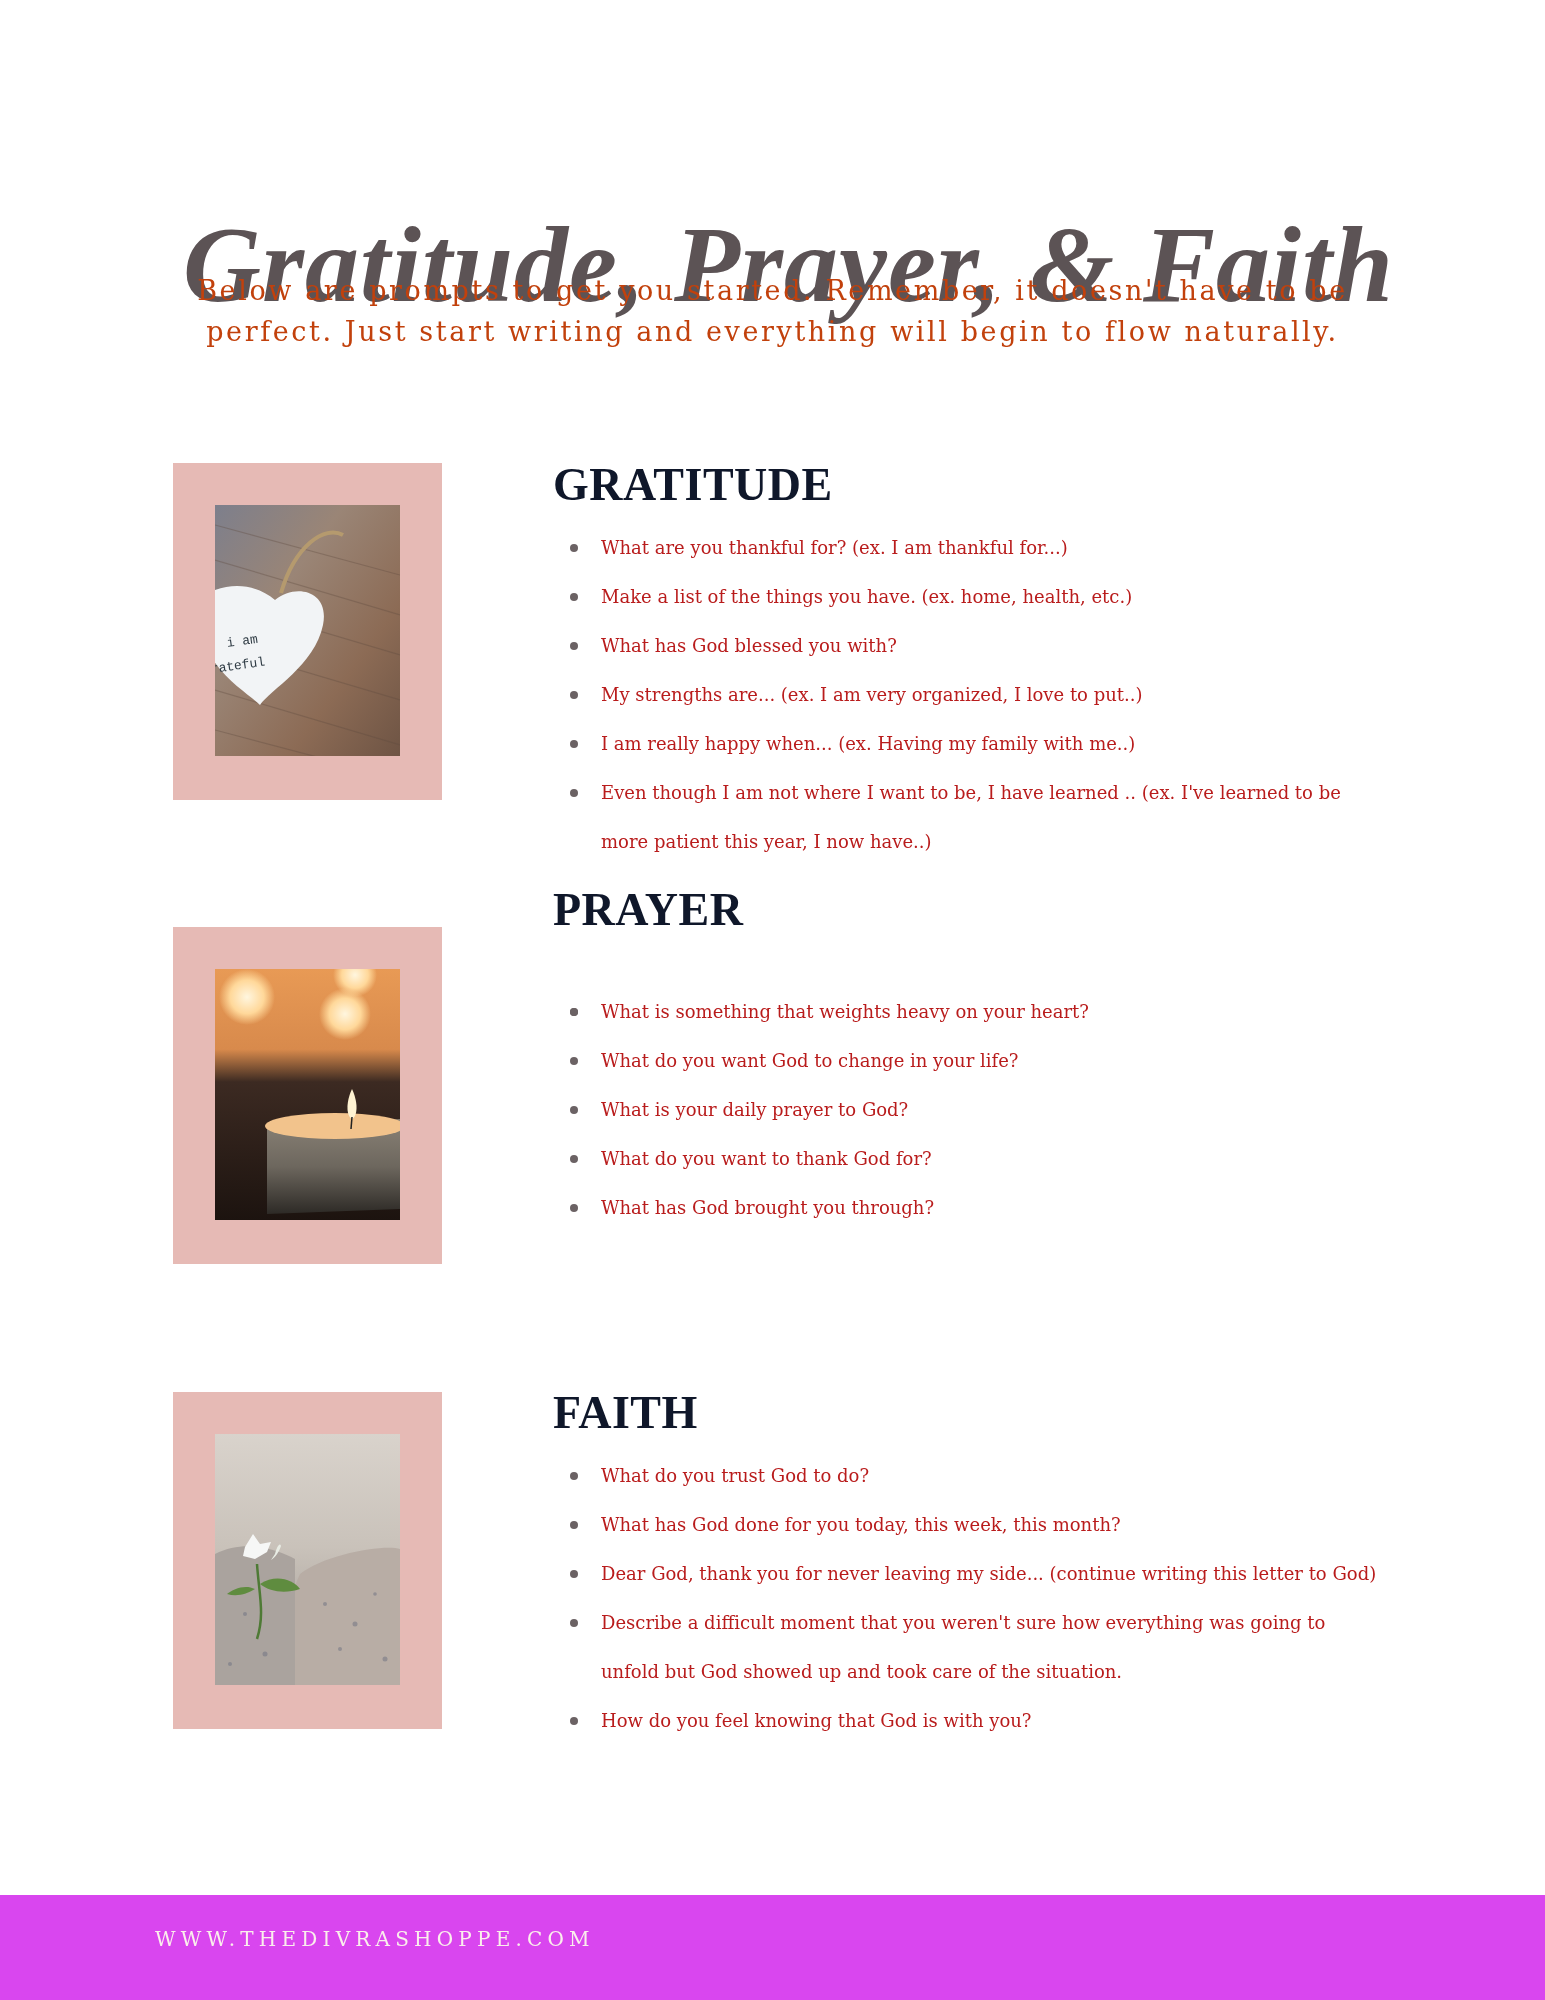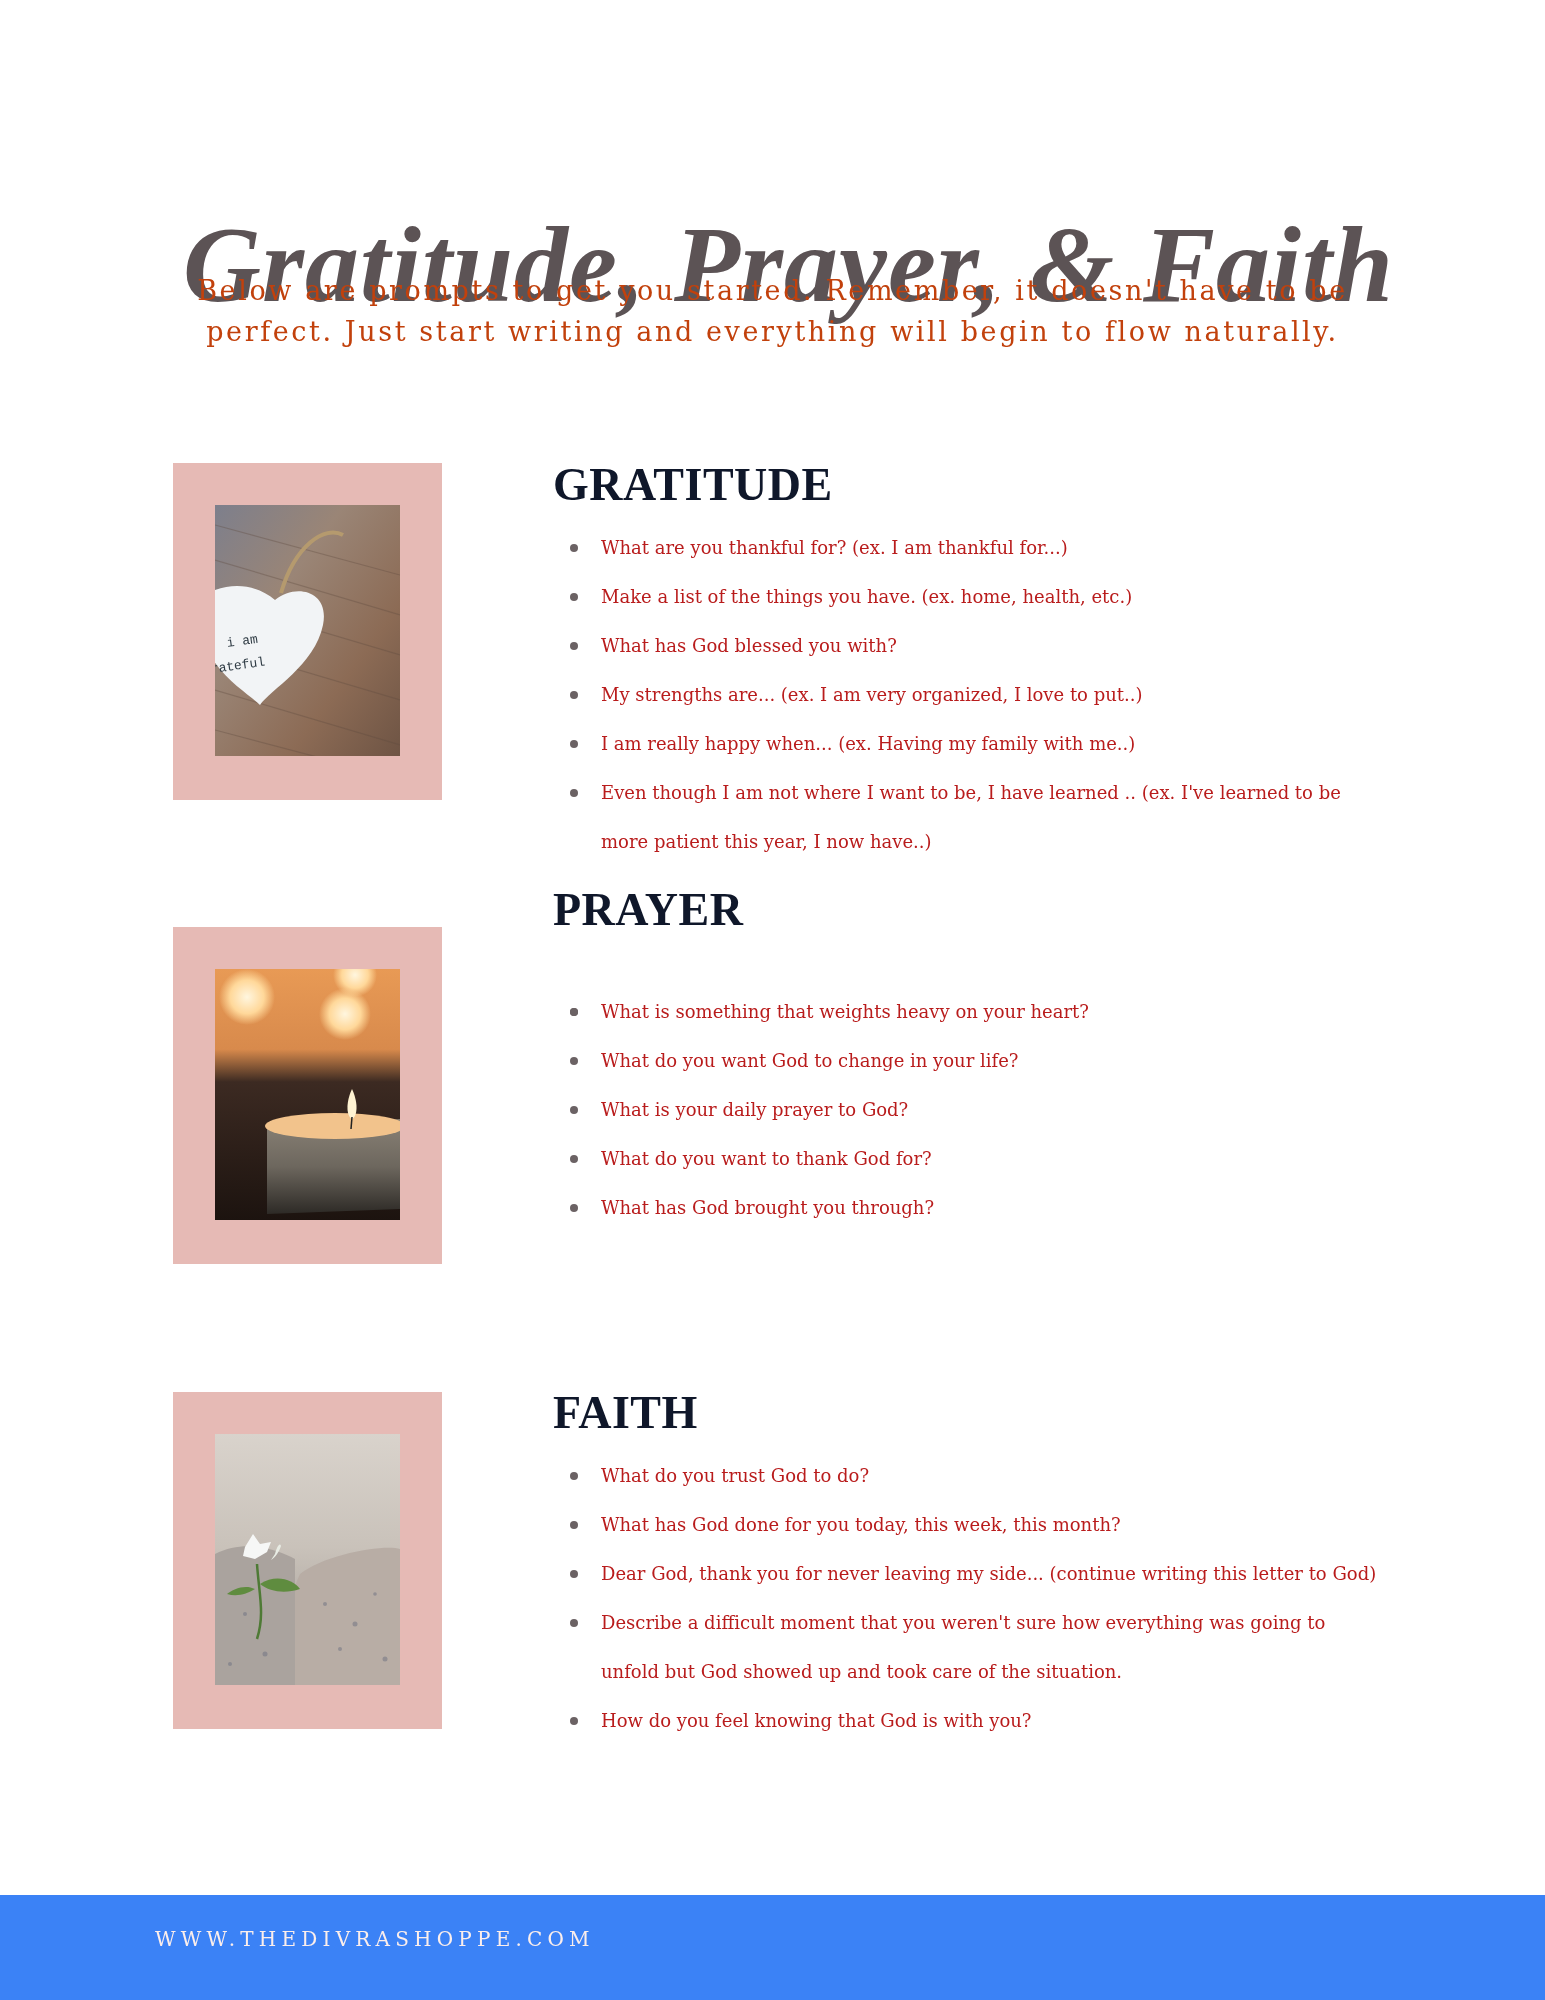--- a/index.html
+++ b/index.html
@@ -37,21 +37,21 @@
     font-family:"DejaVu Serif", serif; font-size:18px; line-height:49px;
     color:#b91c1c; font-weight:normal;
   }
   .prompt-list li { position:relative; padding-left:48px; }
   .bullet {
     position:absolute; left:17px; top:21px; width:8px; height:8px;
     border-radius:50%; background:#6b6264;
   }
   .footer {
     position:absolute; left:0; top:1895px; width:1545px; height:105px;
-    background:#3b82f6;
+    background:#d946ef;
   }
   .footer-link {
     position:absolute; left:155px; top:32px;
     font-family:"DejaVu Serif", serif; font-size:20px; letter-spacing:5.2px;
     color:#fbeeec; text-decoration:none;
   }
 </style>
 </head>
 <body>
 

